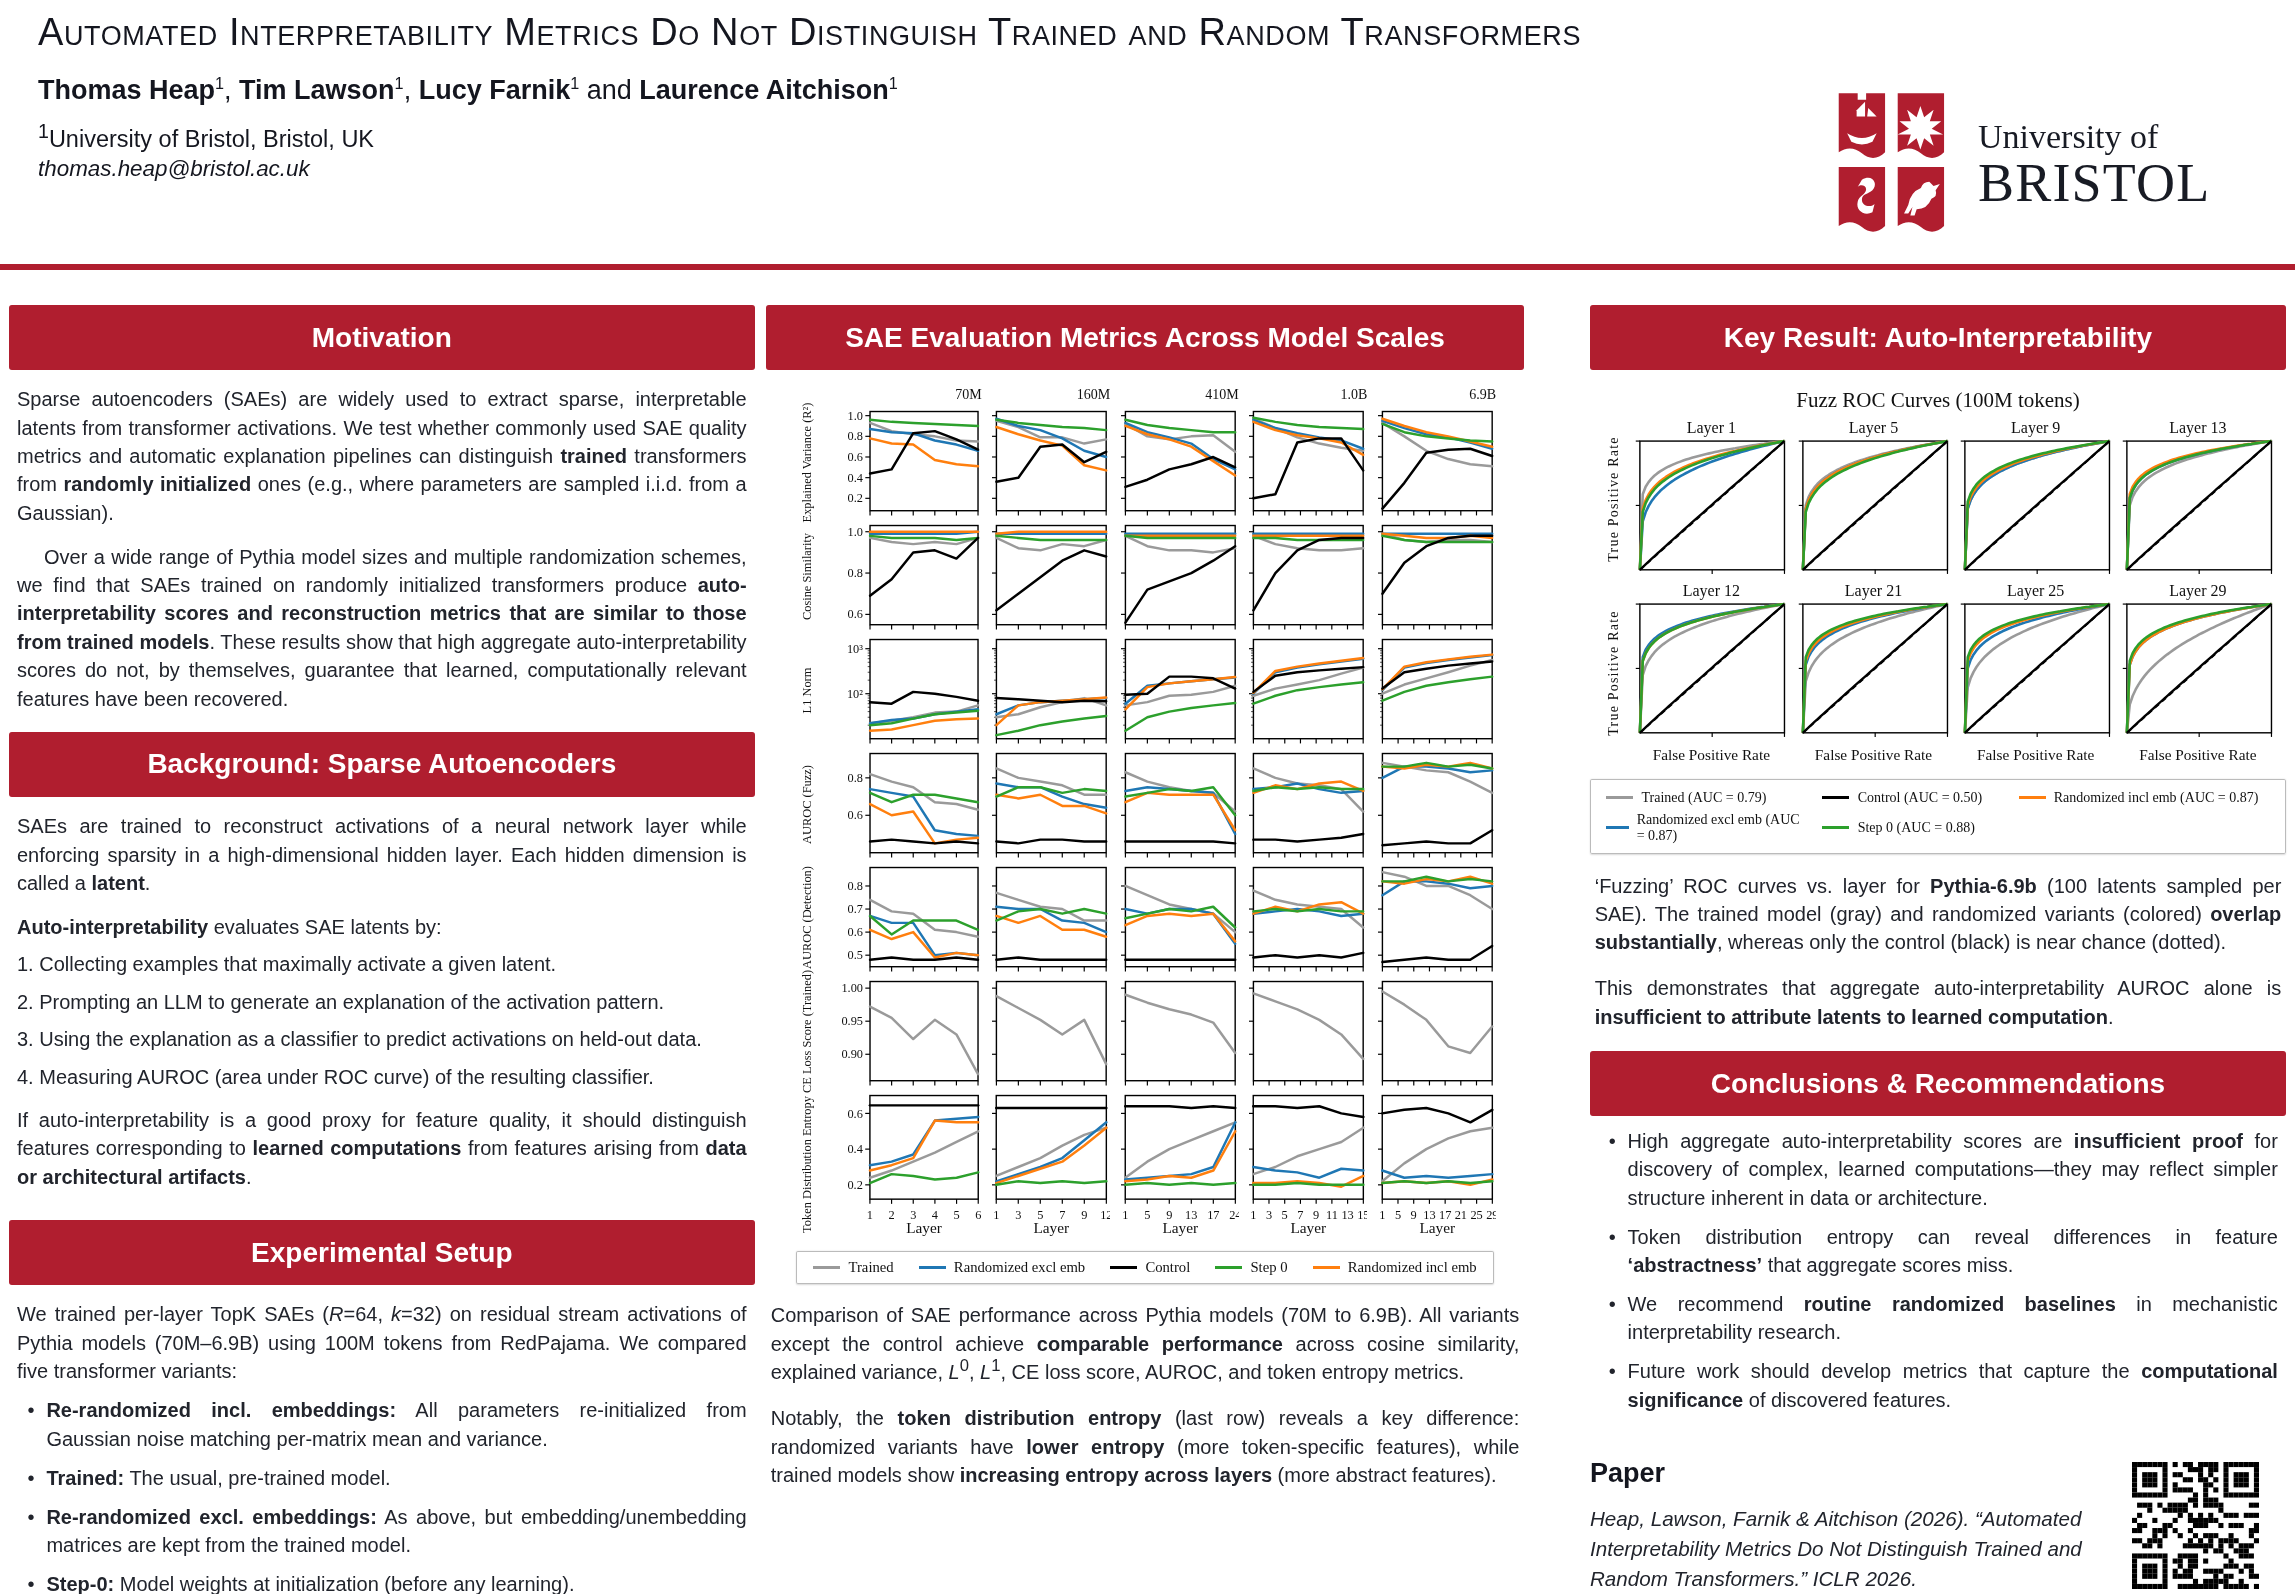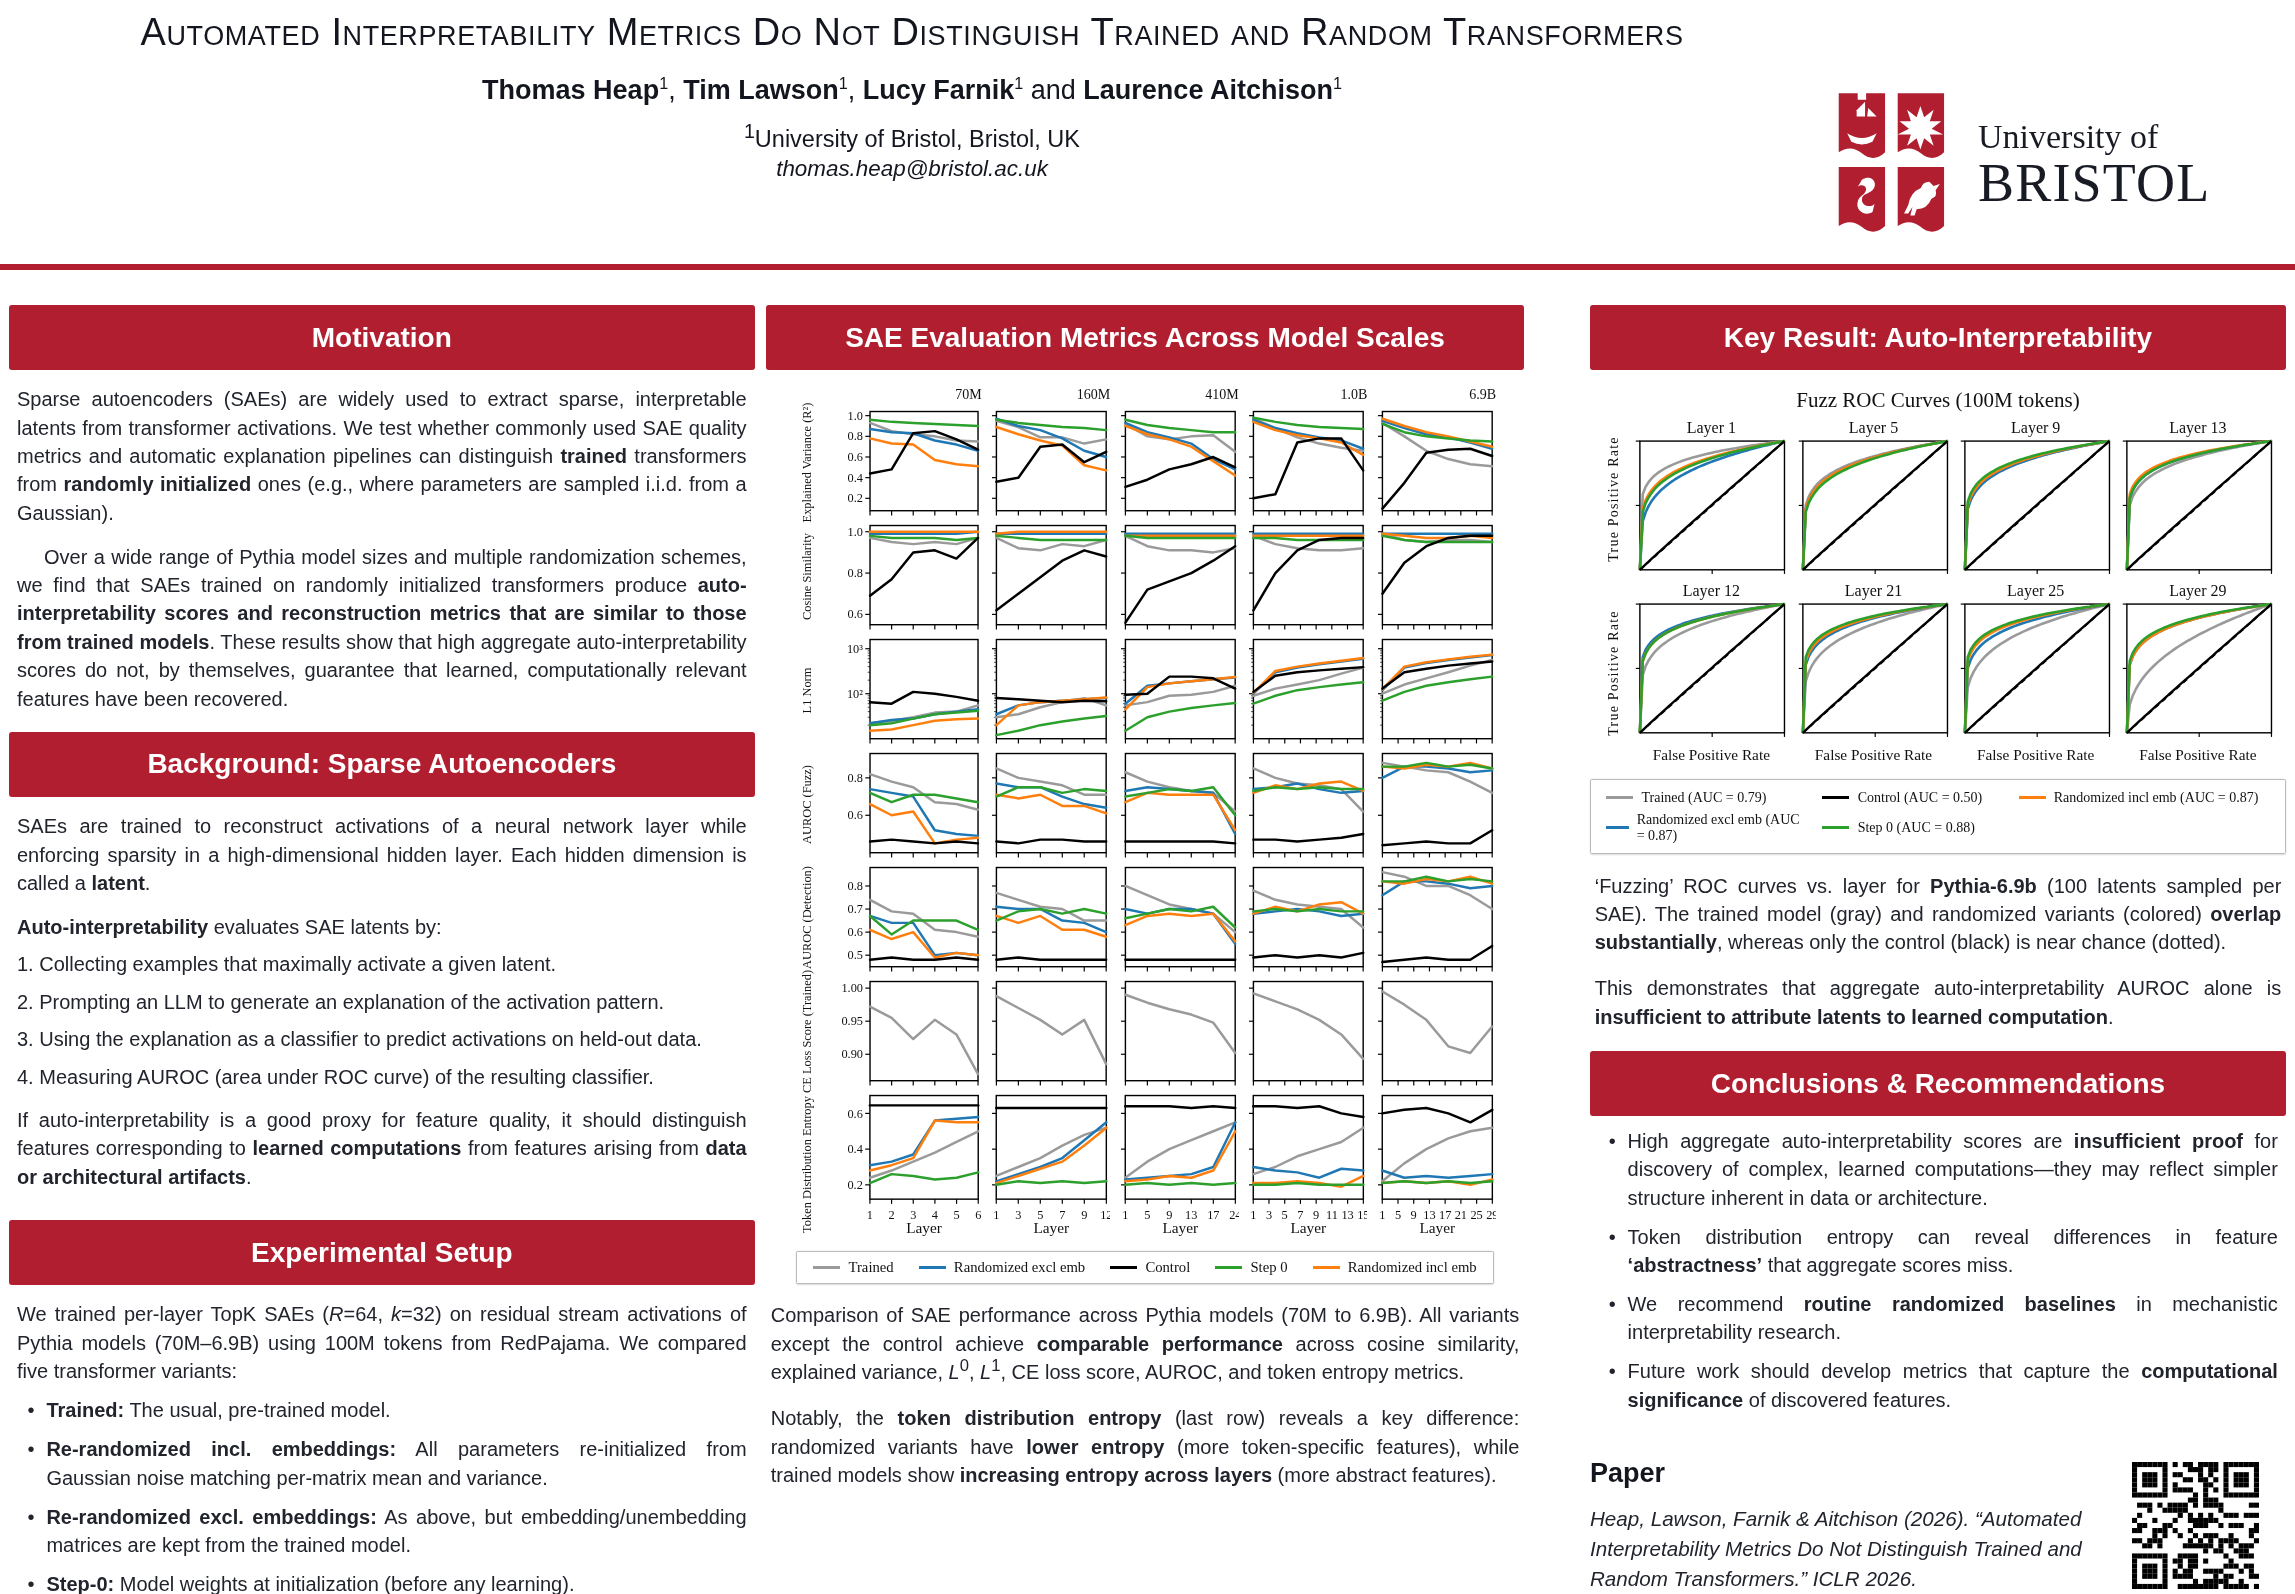--- a/index.html
+++ b/index.html
@@ -1,17 +1,17 @@
 <!DOCTYPE html>
 <html style="font-size:9.4px"><head>
 <meta charset="utf-8">
 <style>
   html,body{margin:0;padding:0;background:#ffffff;}
   body{width:2295px;height:1594px;position:relative;font-family:"Liberation Sans",sans-serif;color:#21242c;}
-  .hdr{position:absolute;left:11px;top:8.2px;width:1802px;text-align:center;}
+  .hdr{position:absolute;left:38px;top:8.2px;width:1802px;}
   .title{font-size:38px;line-height:1.30;font-variant:small-caps;letter-spacing:0.6px;color:#14161f;font-weight:500;}
   .authors{margin-top:17.7px;font-size:27px;color:#14161f;}
   .authors sup{font-size:60%;}
   .affil{margin-top:20px;font-size:23.5px;color:#14161f;}
   .email{margin-top:2.4px;font-size:22.4px;color:#14161f;}
   .logo{position:absolute;left:1830px;top:87px;display:flex;align-items:center;gap:21px;}
   .logo-text .l1{font-family:"Liberation Serif",serif;font-size:34px;color:#181b24;}
   .logo-text .l2{font-family:"Liberation Serif",serif;font-size:54px;letter-spacing:1.2px;color:#181b24;margin-top:-4.7px;}
   .toprule{position:absolute;left:0;top:264px;width:2295px;height:5.9px;background:#b01e2f;}
   .col{position:absolute;top:305px;}
@@ -105,22 +105,22 @@
   </div>
   <div class="body-text">
     <p><span>If auto-interpretability is a good proxy for feature quality, it should distinguish features corresponding to </span><span style="font-weight: 700;">learned computations</span><span> from features arising from </span><span style="font-weight: 700;">data or architectural artifacts</span><span>.</span></p>
   </div>
 
   <div class="sec-header" style="margin-top:29px;">Experimental Setup</div>
   <div class="body-text">
     <p><span>We trained per-layer TopK SAEs (</span><span style="font-style: italic;">R</span><span>=64, </span><span style="font-style: italic;">k</span><span>=32) on residual stream activations of Pythia models (70M–6.9B) using 100M tokens from RedPajama.  We compared five transformer variants:</span></p>
   </div>
   <div class="bullets">
+    <div class="bullet-item"><span style="font-weight: 700;">Re-randomized incl. embeddings:</span><span>  All parameters re-initialized from Gaussian noise matching per-matrix mean and variance.</span></div>
     <div class="bullet-item"><span style="font-weight: 700;">Trained:</span><span> The usual, pre-trained model.</span></div>
-    <div class="bullet-item"><span style="font-weight: 700;">Re-randomized incl. embeddings:</span><span>  All parameters re-initialized from Gaussian noise matching per-matrix mean and variance.</span></div>
     <div class="bullet-item"><span style="font-weight: 700;">Re-randomized excl. embeddings:</span><span>  As above, but embedding/unembedding matrices are kept from the trained model.</span></div>
     <div class="bullet-item"><span style="font-weight: 700;">Step-0:</span><span> Model weights at initialization (before any learning).</span></div>
 
   </div>
 </div>
 
 <div class="col col-mid">
   <div class="sec-header">SAE Evaluation Metrics Across Model Scales</div>
   <div class="figwrap">
     <div id="sae-grid">

